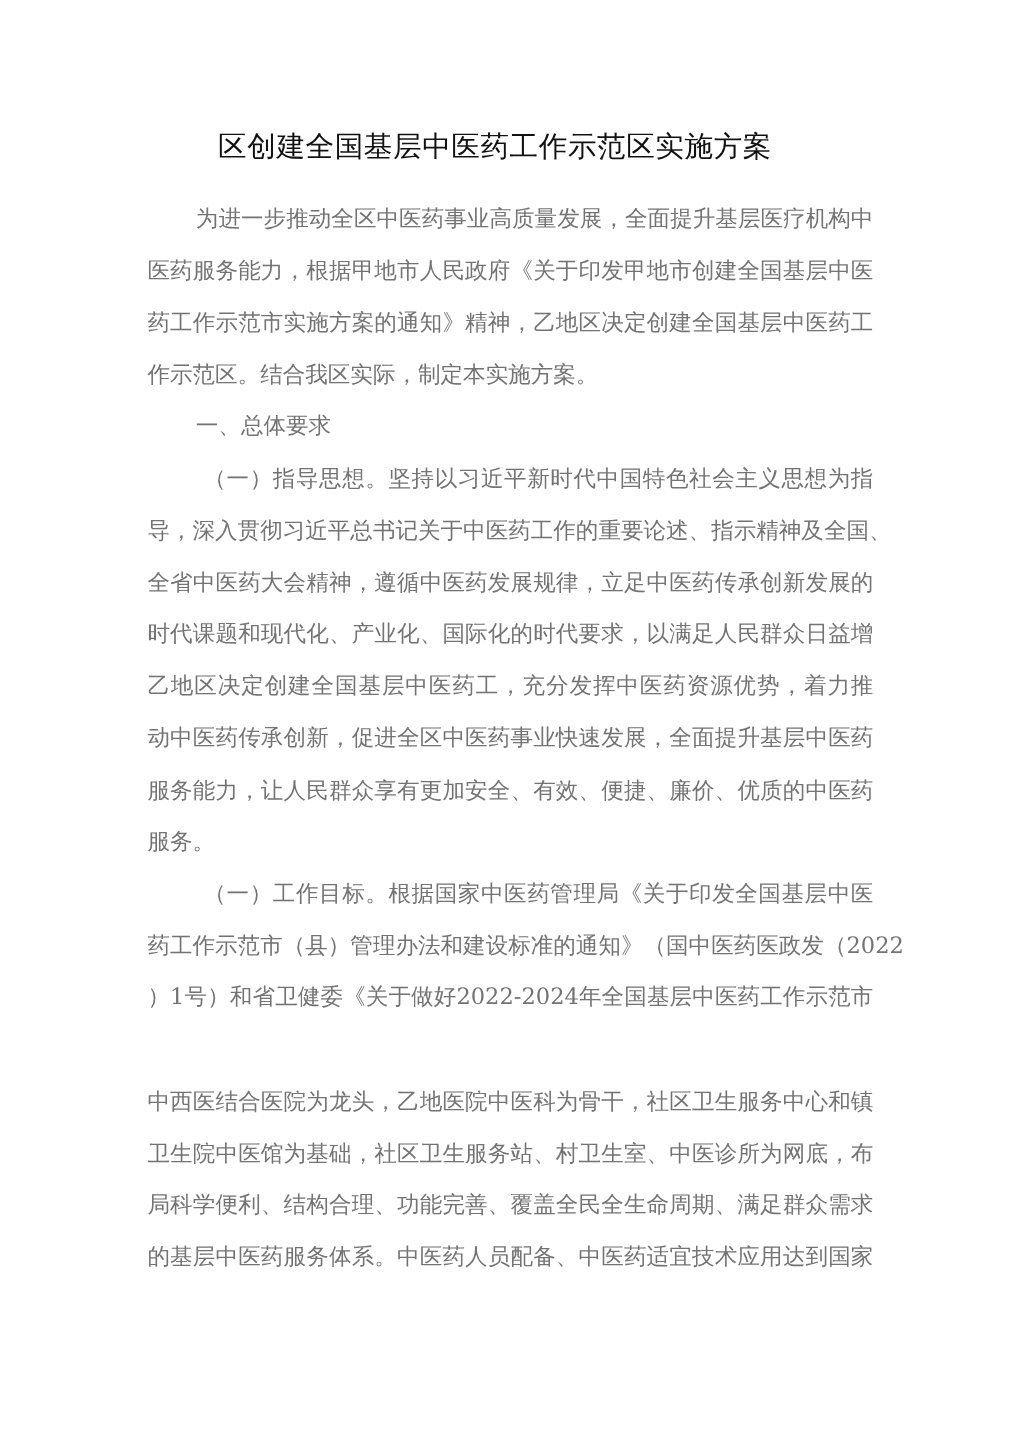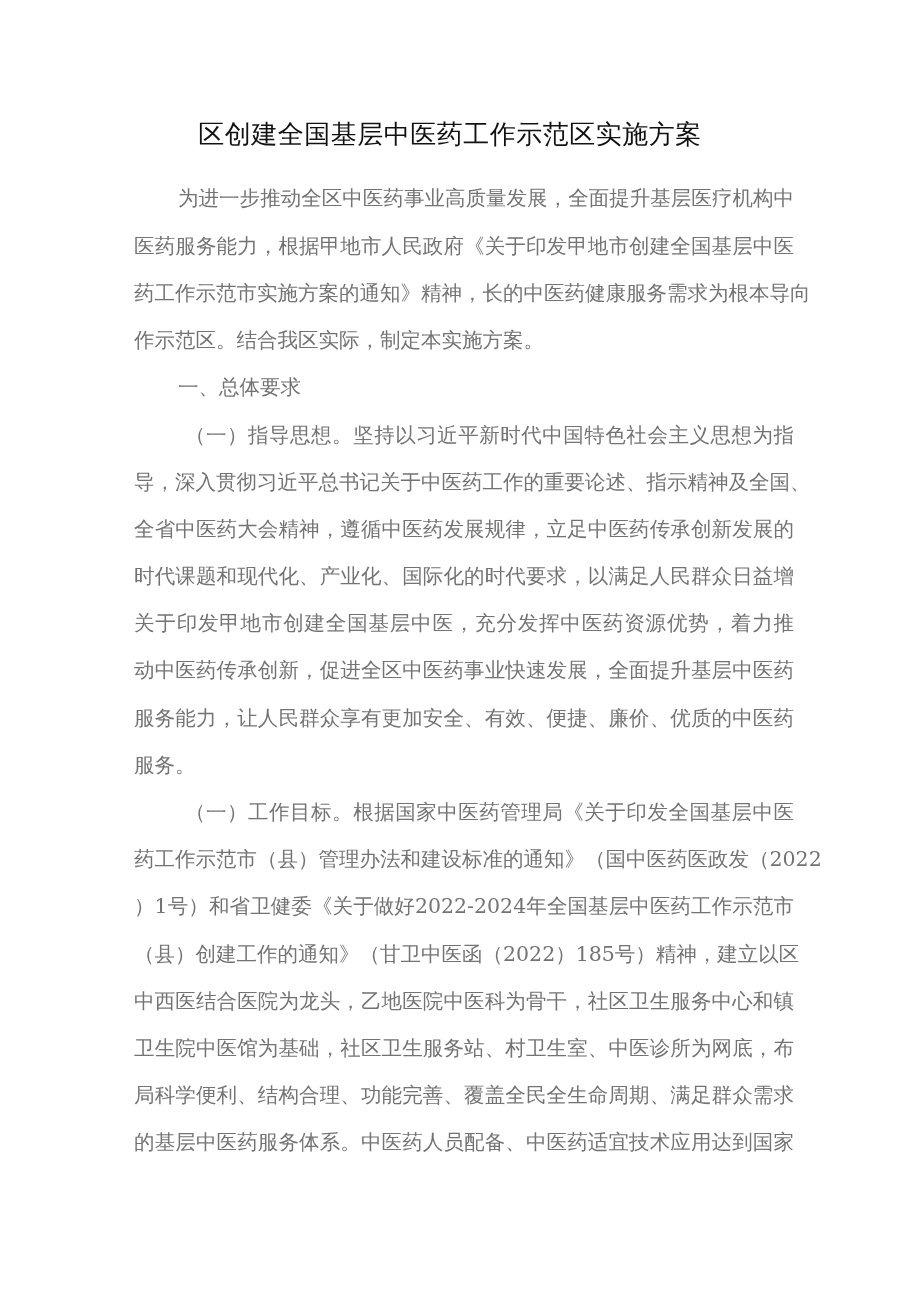--- a/index.html
+++ b/index.html
@@ -15,35 +15,34 @@
   .line.ind3 { left: 185px; width: 609px; }
 </style>
 </head>
 <body>
 
 <div class="page">
   <div class="title">区创建全国基层中医药工作示范区实施方案</div>
 
   <div class="line ind2" style="top:183px">为进一步推动全区中医药事业高质量发展，全面提升基层医疗机构中</div>
   <div class="line" style="top:231px">医药服务能力，根据甲地市人民政府《关于印发甲地市创建全国基层中医</div>
-  <div class="line" style="top:278px">药工作示范市实施方案的通知》精神，长的中医药健康服务需求为根本导向</div>
+  <div class="line" style="top:278px">药工作示范市实施方案的通知》精神，乙地区决定创建全国基层中医药工</div>
   <div class="line last" style="top:325px">作示范区。结合我区实际，制定本实施方案。</div>
 
   <div class="line ind2 last" style="top:372px">一、总体要求</div>
 
   <div class="line ind3" style="top:420px">（一）指导思想。坚持以习近平新时代中国特色社会主义思想为指</div>
   <div class="line" style="top:467px">导，深入贯彻习近平总书记关于中医药工作的重要论述、指示精神及全国、</div>
   <div class="line" style="top:561px">时代课题和现代化、产业化、国际化的时代要求，以满足人民群众日益增</div>
   <div class="line" style="top:514px">全省中医药大会精神，遵循中医药发展规律，立足中医药传承创新发展的</div>
-  <div class="line" style="top:608px">关于印发甲地市创建全国基层中医，充分发挥中医药资源优势，着力推</div>
+  <div class="line" style="top:608px">乙地区决定创建全国基层中医药工，充分发挥中医药资源优势，着力推</div>
   <div class="line" style="top:655px">动中医药传承创新，促进全区中医药事业快速发展，全面提升基层中医药</div>
   <div class="line" style="top:703px">服务能力，让人民群众享有更加安全、有效、便捷、廉价、优质的中医药</div>
   <div class="line last" style="top:750px">服务。</div>
 
   <div class="line ind3" style="top:797px">（一）工作目标。根据国家中医药管理局《关于印发全国基层中医</div>
   <div class="line" style="top:844px">药工作示范市（县）管理办法和建设标准的通知》（国中医药医政发（2022</div>
   <div class="line" style="top:891px">）1号）和省卫健委《关于做好2022-2024年全国基层中医药工作示范市</div>
-  <div class="line" style="top:939px">（县）创建工作的通知》（甘卫中医函（2022）185号）精神，建立以区</div>
   <div class="line" style="top:986px">中西医结合医院为龙头，乙地医院中医科为骨干，社区卫生服务中心和镇</div>
   <div class="line" style="top:1033px">卫生院中医馆为基础，社区卫生服务站、村卫生室、中医诊所为网底，布</div>
   <div class="line" style="top:1080px">局科学便利、结构合理、功能完善、覆盖全民全生命周期、满足群众需求</div>
   <div class="line" style="top:1127px">的基层中医药服务体系。中医药人员配备、中医药适宜技术应用达到国家</div>
 </div>
 
 </body></html>

